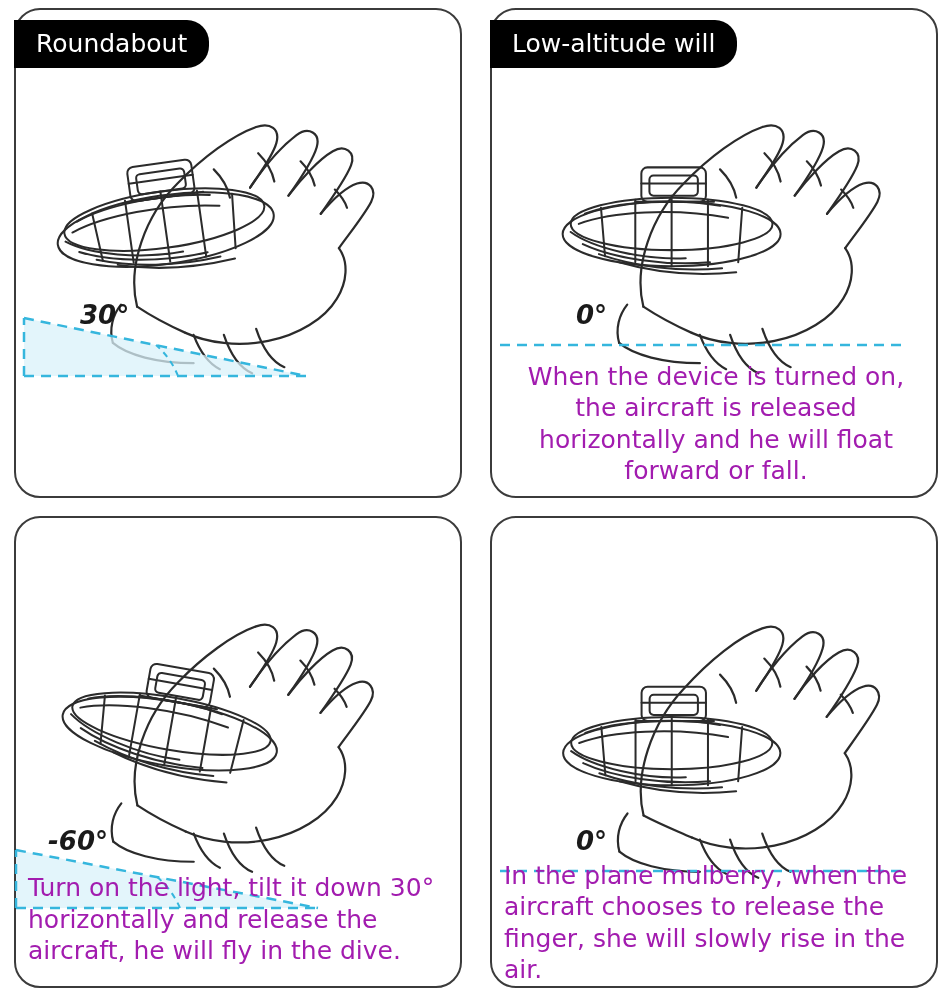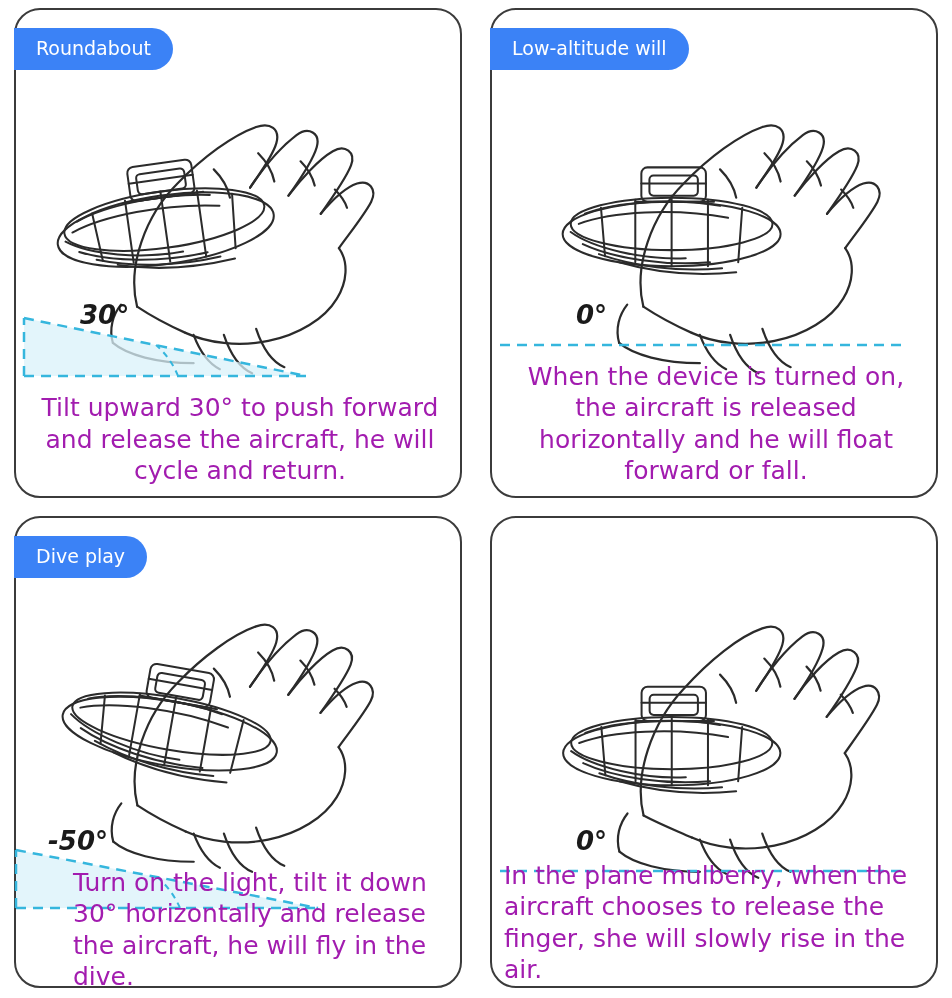--- a/index.html
+++ b/index.html
@@ -33,24 +33,24 @@
     right: 14px;
     bottom: 10px;
     border: 2px solid #3b3b3b;
     border-radius: 26px;
     box-sizing: border-box;
     background: #ffffff;
   }
   .badge {
     position: absolute;
     left: 14px;
-    top: 28px;
-    background: #3b82f6;
+    top: 20px;
+    background: #000000;
     color: #ffffff;
-    font-size: 19px;
+    font-size: 25px;
     line-height: 1;
     padding: 11px 22px 12px 22px;
     border-radius: 0 22px 22px 0;
     white-space: nowrap;
     z-index: 5;
     font-family: "DejaVu Sans", sans-serif;
   }
   .art {
     position: absolute;
     left: 16px;
@@ -82,21 +82,21 @@
     font-family: "DejaVu Sans", sans-serif;
   }
   .caption.center {
     text-align: center;
   }
   
   #panel-1 .angle-label { left: 80px; top: 300px; }
   #panel-2 .angle-label { left: 100px; top: 300px; }
   #panel-3 .angle-label { left: 48px; top: 318px; }
   #panel-4 .angle-label { left: 100px; top: 318px; }
-  #panel-3 .caption { bottom: 6px; margin-left: 45px; }
+  #panel-3 .caption { bottom: 32px; }
   #panel-4 .caption { bottom: 13px; }
 </style>
 </head>
 <body>
 
 <div class="grid">
 
   <div class="panel" id="panel-1">
     <div class="panel-frame"></div>
     <div class="badge">Roundabout</div>
@@ -148,21 +148,20 @@
 
     <svg style="position:absolute;left:18px;top:272px;width:300px;height:110px;" viewBox="0 0 300 110" xmlns="http://www.w3.org/2000/svg">
       <polygon points="6,104 288,104 6,46" fill="#d9f2fa" fill-opacity="0.75"></polygon>
       <line x1="6" y1="104" x2="288" y2="104" stroke="#35b6dd" stroke-width="2.5" stroke-dasharray="10 7"></line>
       <line x1="6" y1="104" x2="6" y2="46" stroke="#35b6dd" stroke-width="2.5" stroke-dasharray="10 7"></line>
       <line x1="6" y1="46" x2="288" y2="104" stroke="#35b6dd" stroke-width="2.5" stroke-dasharray="10 7"></line>
       <path d="M150 104 A 84 84 0 0 0 150 104" fill="none" stroke="#35b6dd" stroke-width="2" stroke-dasharray="6 5"></path>
       <path d="M160 104 A 80 80 0 0 0 138 73" fill="none" stroke="#35b6dd" stroke-width="2" stroke-dasharray="6 5"></path>
     </svg>
     <div class="angle-label">30°</div>
-    <div class="caption center">Tilt upward 30° to push forward and release the aircraft, he will cycle and return.</div>
   </div>
 
   <div class="panel" id="panel-2">
     <div class="panel-frame"></div>
     <div class="badge">Low-altitude will</div>
     <div class="art">
       <svg viewBox="0 0 440 340" xmlns="http://www.w3.org/2000/svg">
         <g fill="none" stroke="#2b2b2b" stroke-width="2.2" stroke-linecap="round" stroke-linejoin="round">
           <path d="M150 240 C140 200 158 150 190 118 C215 92 245 70 268 62 C282 57 292 64 288 78 C284 92 270 110 262 122"></path>
           <path d="M262 122 C274 104 292 82 308 70 C320 61 332 68 328 82 C324 96 310 116 300 130"></path>
@@ -203,21 +202,20 @@
     </div>
     <svg style="position:absolute;left:18px;top:330px;width:420px;height:30px;" viewBox="0 0 420 30" xmlns="http://www.w3.org/2000/svg">
       <line x1="6" y1="15" x2="414" y2="15" stroke="#35b6dd" stroke-width="2.5" stroke-dasharray="10 7"></line>
     </svg>
     <div class="angle-label">0°</div>
     <div class="caption center">When the device is turned on, the aircraft is released horizontally and he will float forward or fall.</div>
   </div>
 
   <div class="panel" id="panel-3">
     <div class="panel-frame"></div>
-    <div class="badge">Dive play</div>
     <div class="art">
       <svg viewBox="0 0 440 340" xmlns="http://www.w3.org/2000/svg">
         <g fill="none" stroke="#2b2b2b" stroke-width="2.2" stroke-linecap="round" stroke-linejoin="round">
           <path d="M120 240 C110 200 128 150 160 118 C185 92 215 70 238 62 C252 57 262 64 258 78 C254 92 240 110 232 122"></path>
           <path d="M232 122 C244 104 262 82 278 70 C290 61 302 68 298 82 C294 96 280 116 270 130"></path>
           <path d="M270 130 C282 114 300 94 314 86 C326 79 337 87 332 100 C327 113 312 134 302 148"></path>
           <path d="M302 148 C312 136 326 122 338 118 C350 114 358 124 352 136 C346 148 330 168 320 182"></path>
           <path d="M320 182 C330 196 328 216 318 232 C306 252 280 268 250 274 C220 280 190 276 168 266"></path>
           <path d="M168 266 C150 258 135 250 120 240"></path>
           <path d="M176 268 C182 284 190 296 202 302"></path>
@@ -251,21 +249,21 @@
         </g>
       </svg>
     </div>
     <svg style="position:absolute;left:10px;top:300px;width:320px;height:110px;" viewBox="0 0 320 110" xmlns="http://www.w3.org/2000/svg">
       <polygon points="6,100 308,100 6,42" fill="#d9f2fa" fill-opacity="0.75"></polygon>
       <line x1="6" y1="100" x2="308" y2="100" stroke="#35b6dd" stroke-width="2.5" stroke-dasharray="10 7"></line>
       <line x1="6" y1="100" x2="6" y2="42" stroke="#35b6dd" stroke-width="2.5" stroke-dasharray="10 7"></line>
       <line x1="6" y1="42" x2="308" y2="100" stroke="#35b6dd" stroke-width="2.5" stroke-dasharray="10 7"></line>
       <path d="M170 100 A 86 86 0 0 0 146 68" fill="none" stroke="#35b6dd" stroke-width="2" stroke-dasharray="6 5"></path>
     </svg>
-    <div class="angle-label">-50°</div>
+    <div class="angle-label">-60°</div>
     <div class="caption">Turn on the light, tilt it down 30° horizontally and release the aircraft, he will fly in the dive.</div>
   </div>
 
   <div class="panel" id="panel-4">
     <div class="panel-frame"></div>
     <div class="art">
       <svg viewBox="0 0 440 340" xmlns="http://www.w3.org/2000/svg">
         <g fill="none" stroke="#2b2b2b" stroke-width="2.2" stroke-linecap="round" stroke-linejoin="round">
           <path d="M150 250 C140 210 158 158 190 124 C215 96 245 72 268 64 C282 59 292 66 288 80 C284 94 270 114 262 126"></path>
           <path d="M262 126 C274 106 292 84 308 72 C320 63 332 70 328 84 C324 98 310 120 300 134"></path>

